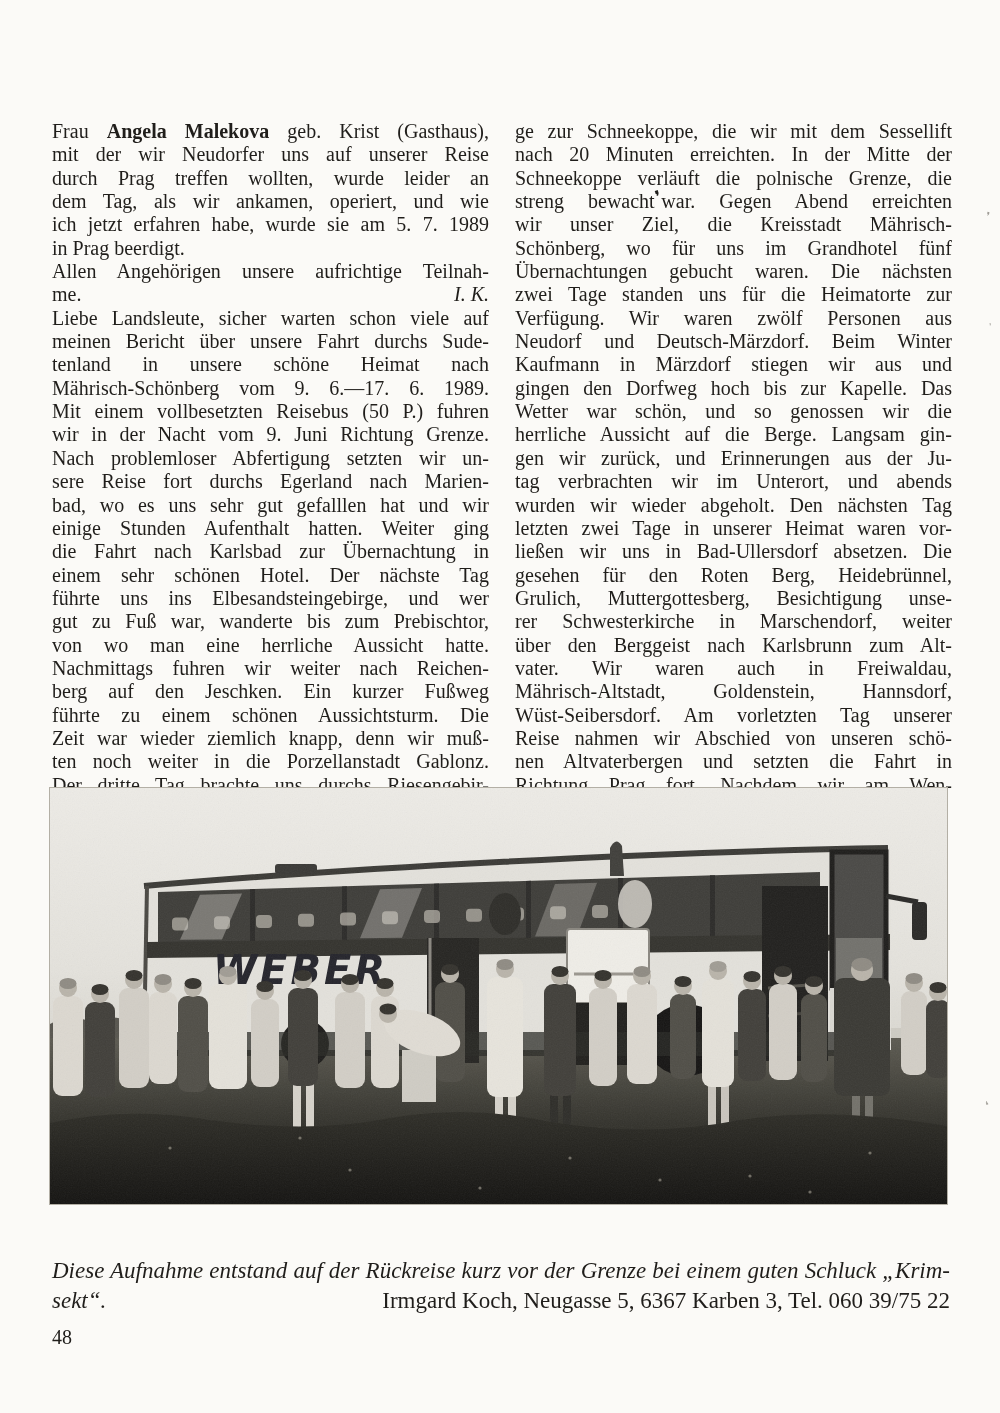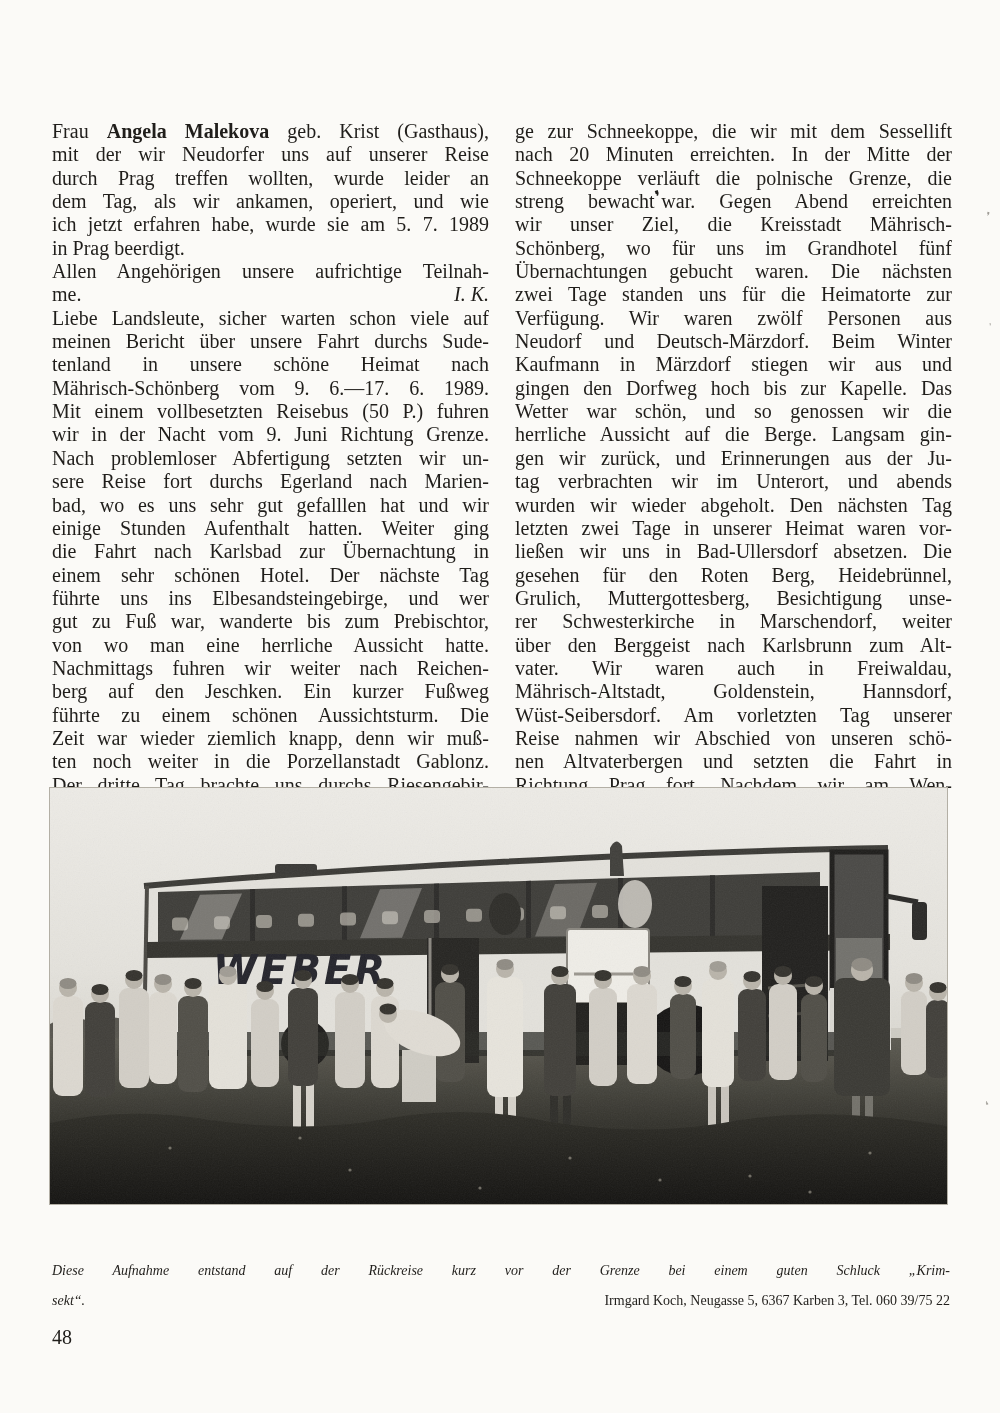--- a/index.html
+++ b/index.html
@@ -23,21 +23,21 @@
   .b{font-weight:bold;}
   .i{font-style:italic;}
   .art{display:inline-block;font-weight:bold;font-size:0.72em;position:relative;top:-7px;margin:0 1px;transform:rotate(-18deg);}
   .photo{
     position:absolute;left:50px;top:788px;width:897px;height:416px;margin:0;
     outline:1px solid #b3afa5;background:#e8e6e1;
   }
   .photo svg{display:block;}
   .caption{
     position:absolute;left:52px;top:1256px;width:898px;
-    font-size:14px;line-height:30px;font-style:italic;
+    font-size:23px;line-height:30px;font-style:italic;
   }
   .cap-line1{text-align:justify;text-align-last:justify;}
   .cap-line2{display:flex;align-items:flex-start;}
   .cap-line2 .fill{flex:1;}
   .cap-right{font-style:normal;}
   .pageno{position:absolute;left:52px;top:1326px;font-size:20px;}
   .speck{position:absolute;font-size:11px;color:#555149;}
 </style>
 </head>
 <body>

